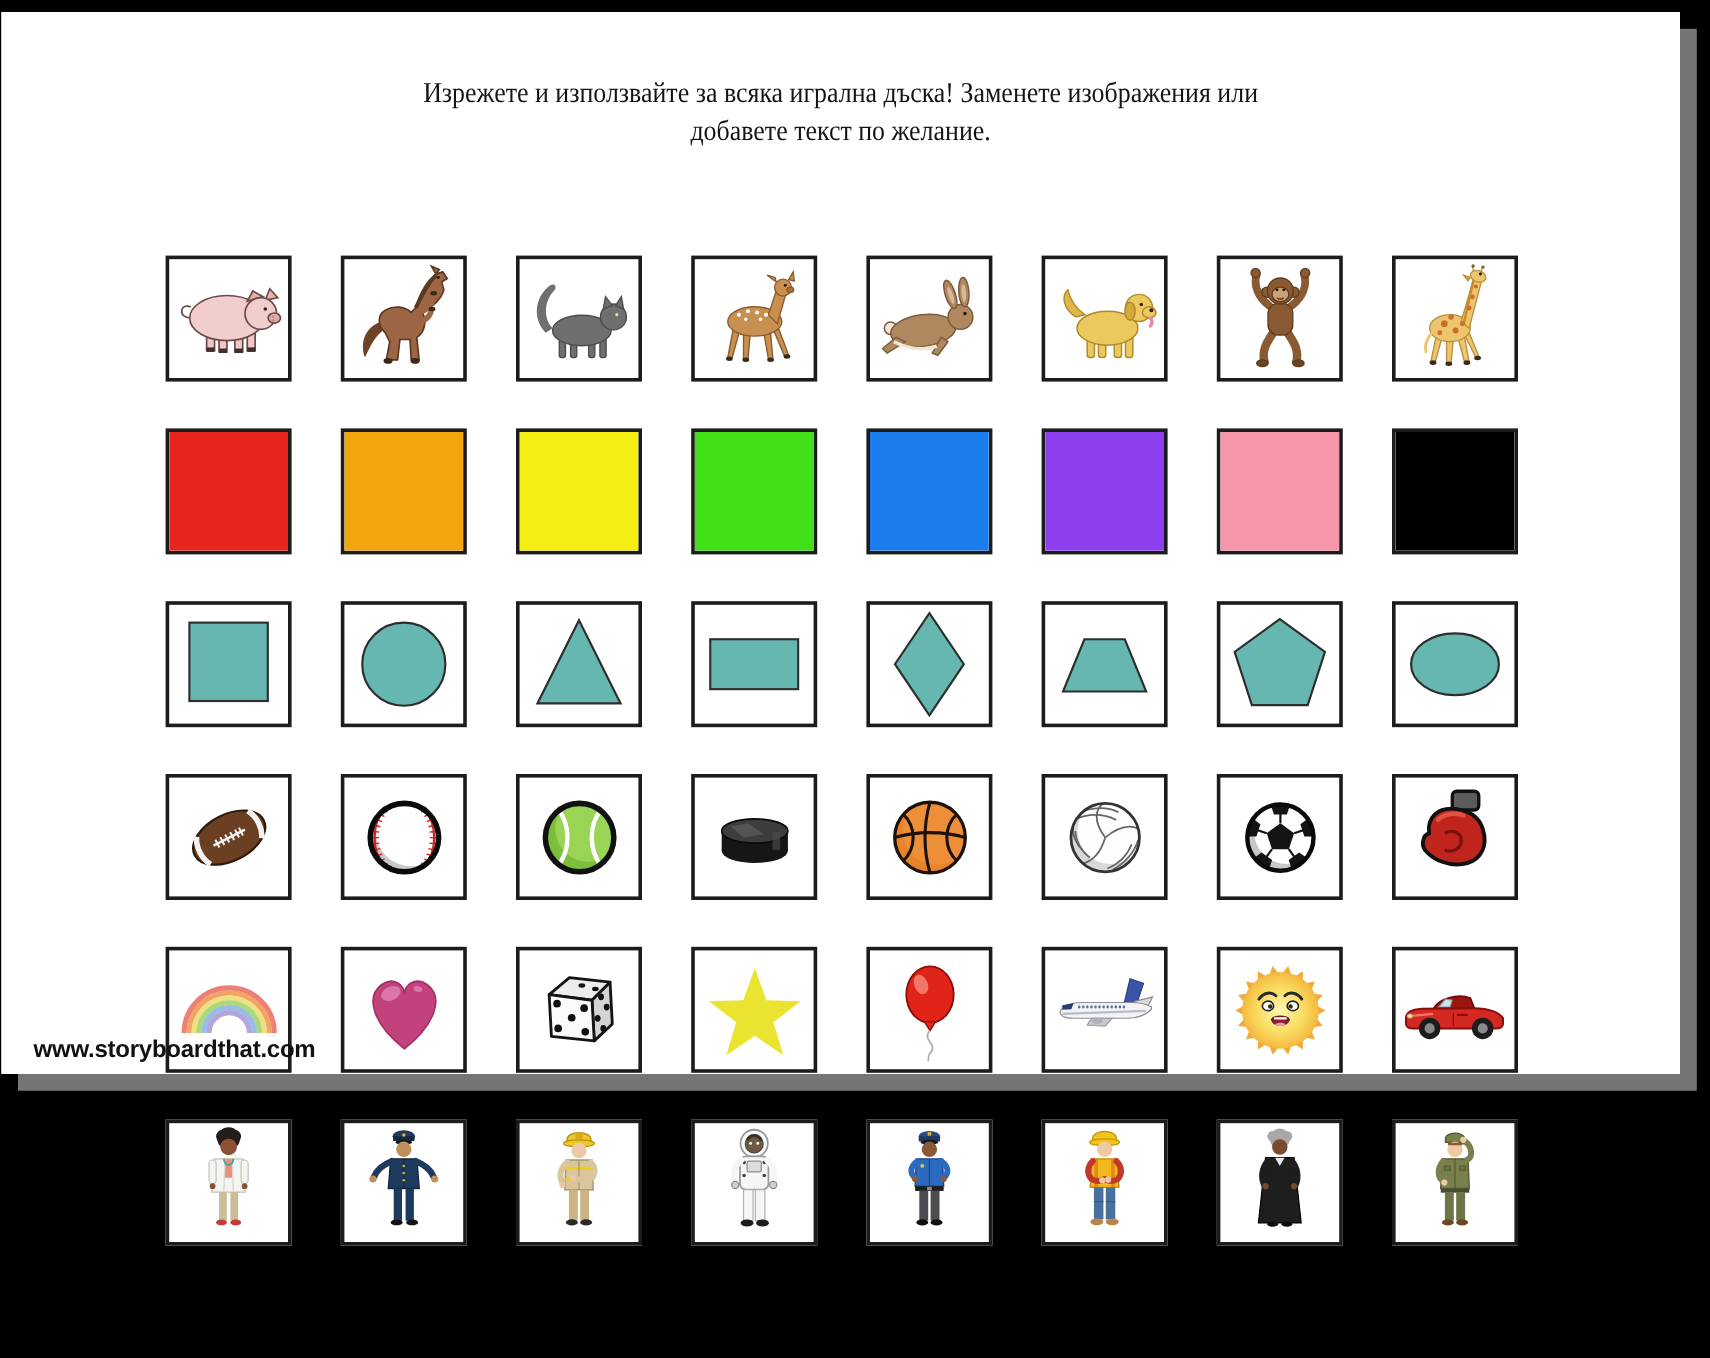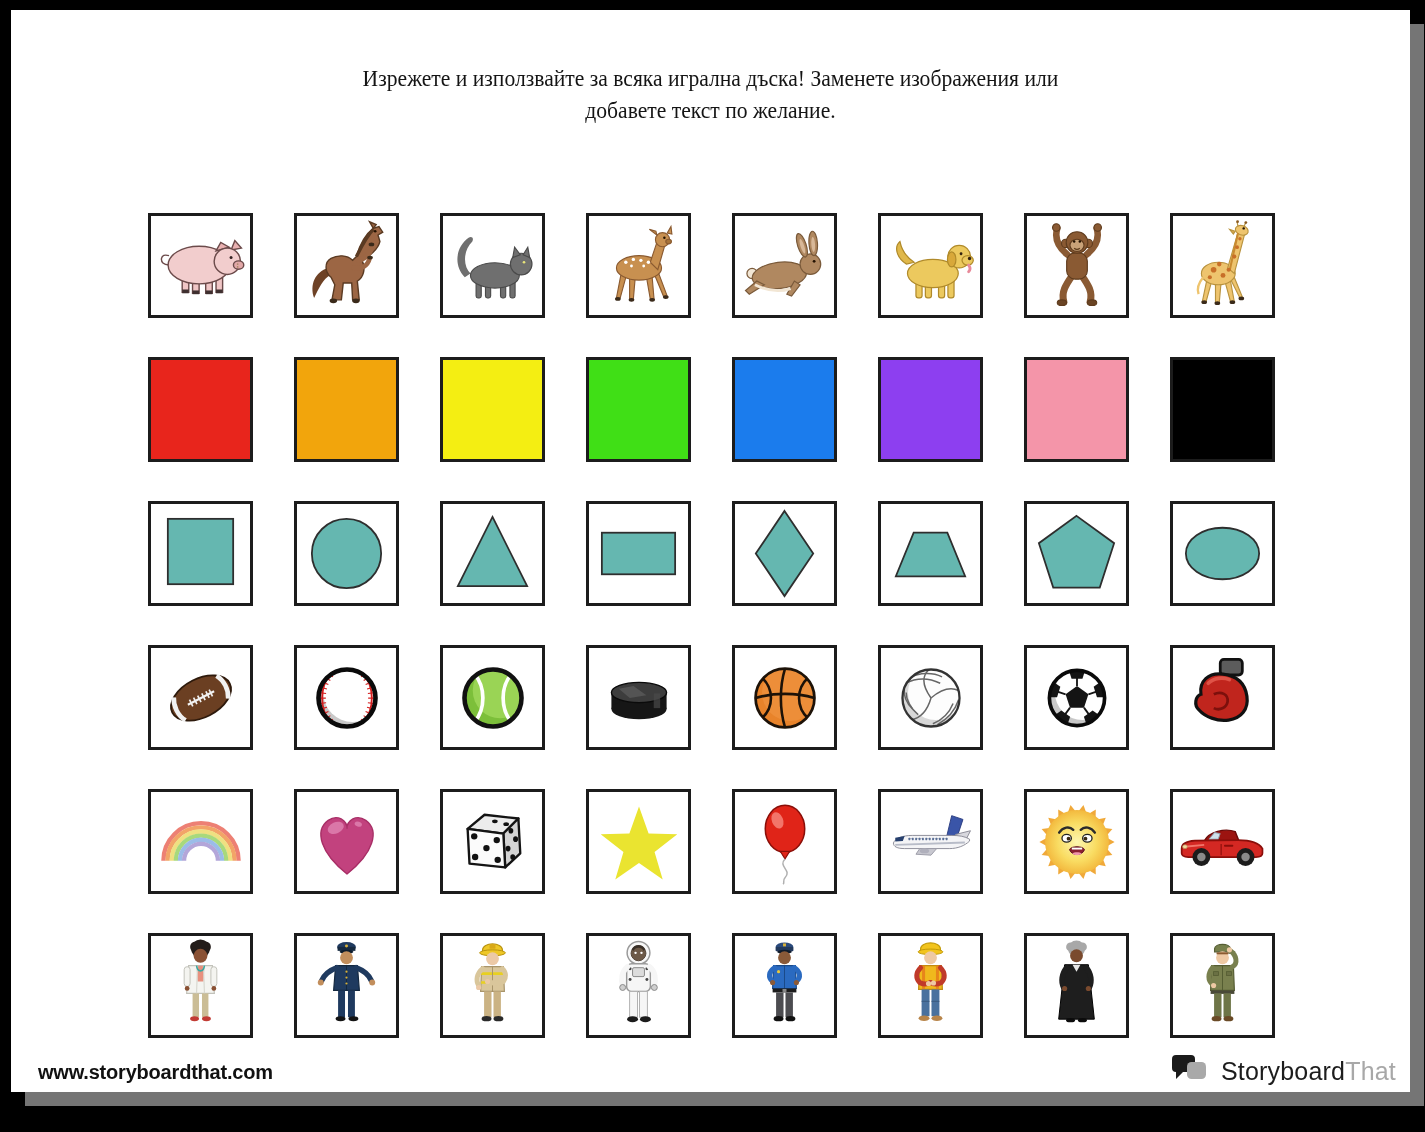--- a/index.html
+++ b/index.html
@@ -1,18 +1,18 @@
 <!DOCTYPE html>
 <html><head>
 <meta charset="utf-8">
 <style>
   html,body{margin:0;padding:0}
   body{width:1425px;height:1132px;background:#000;position:relative;overflow:hidden;
        font-family:"Liberation Sans",sans-serif}
-  .page{position:absolute;left:11px;top:10px;width:1399px;height:1082px;background:#fff;
+  .page{position:absolute;left:1px;top:10px;width:1399px;height:885px;background:#fff;
         box-shadow:14px 14px 0 #757575}
   .title{position:absolute;top:52px;left:0;width:100%;text-align:center;color:#141414;
          font-family:"Liberation Serif",serif;font-size:24px;line-height:32px;
          transform:scaleX(.9);transform-origin:50% 0}
   .grid{position:absolute;left:137px;top:203px;display:grid;
         grid-template-columns:repeat(8,105px);grid-auto-rows:105px;
         column-gap:41px;row-gap:39px}
   .cell{box-sizing:border-box;border:3px solid #1c1c1c;background:#fff;
         display:flex;align-items:center;justify-content:center;overflow:hidden}
   .cell svg{display:block}
@@ -720,20 +720,13 @@
 <rect x="41.5" y="58" width="7.5" height="24" fill="#6e7547"></rect>
           <rect x="51" y="58" width="7.5" height="24" fill="#6e7547"></rect>
 <ellipse cx="44" cy="83.5" rx="5" ry="2.6" fill="#6a4a26"></ellipse>
           <ellipse cx="56" cy="83.5" rx="5" ry="2.6" fill="#6a4a26"></ellipse>
         </svg>
       </div>
     </div>
 
   <div class="footer-url">www.storyboardthat.com</div>
 
-  <div class="brand">
-    <svg width="40" height="32" viewBox="0 0 40 32">
-      <path d="M4,0 h15 a4,4 0 0 1 4,4 v9 a4,4 0 0 1 -4,4 h-8 l-7,7 v-7 a4,4 0 0 1 -4,-4 v-9 a4,4 0 0 1 4,-4 Z" fill="#1b1b1b"></path>
-      <rect x="15" y="7" width="19" height="17" rx="4.5" fill="#a9a9a9"></rect>
-    </svg>
-    <div class="brand-text"><span>Storyboard</span><span class="that">That</span></div>
-  </div>
 </div>
 
 </body></html>

